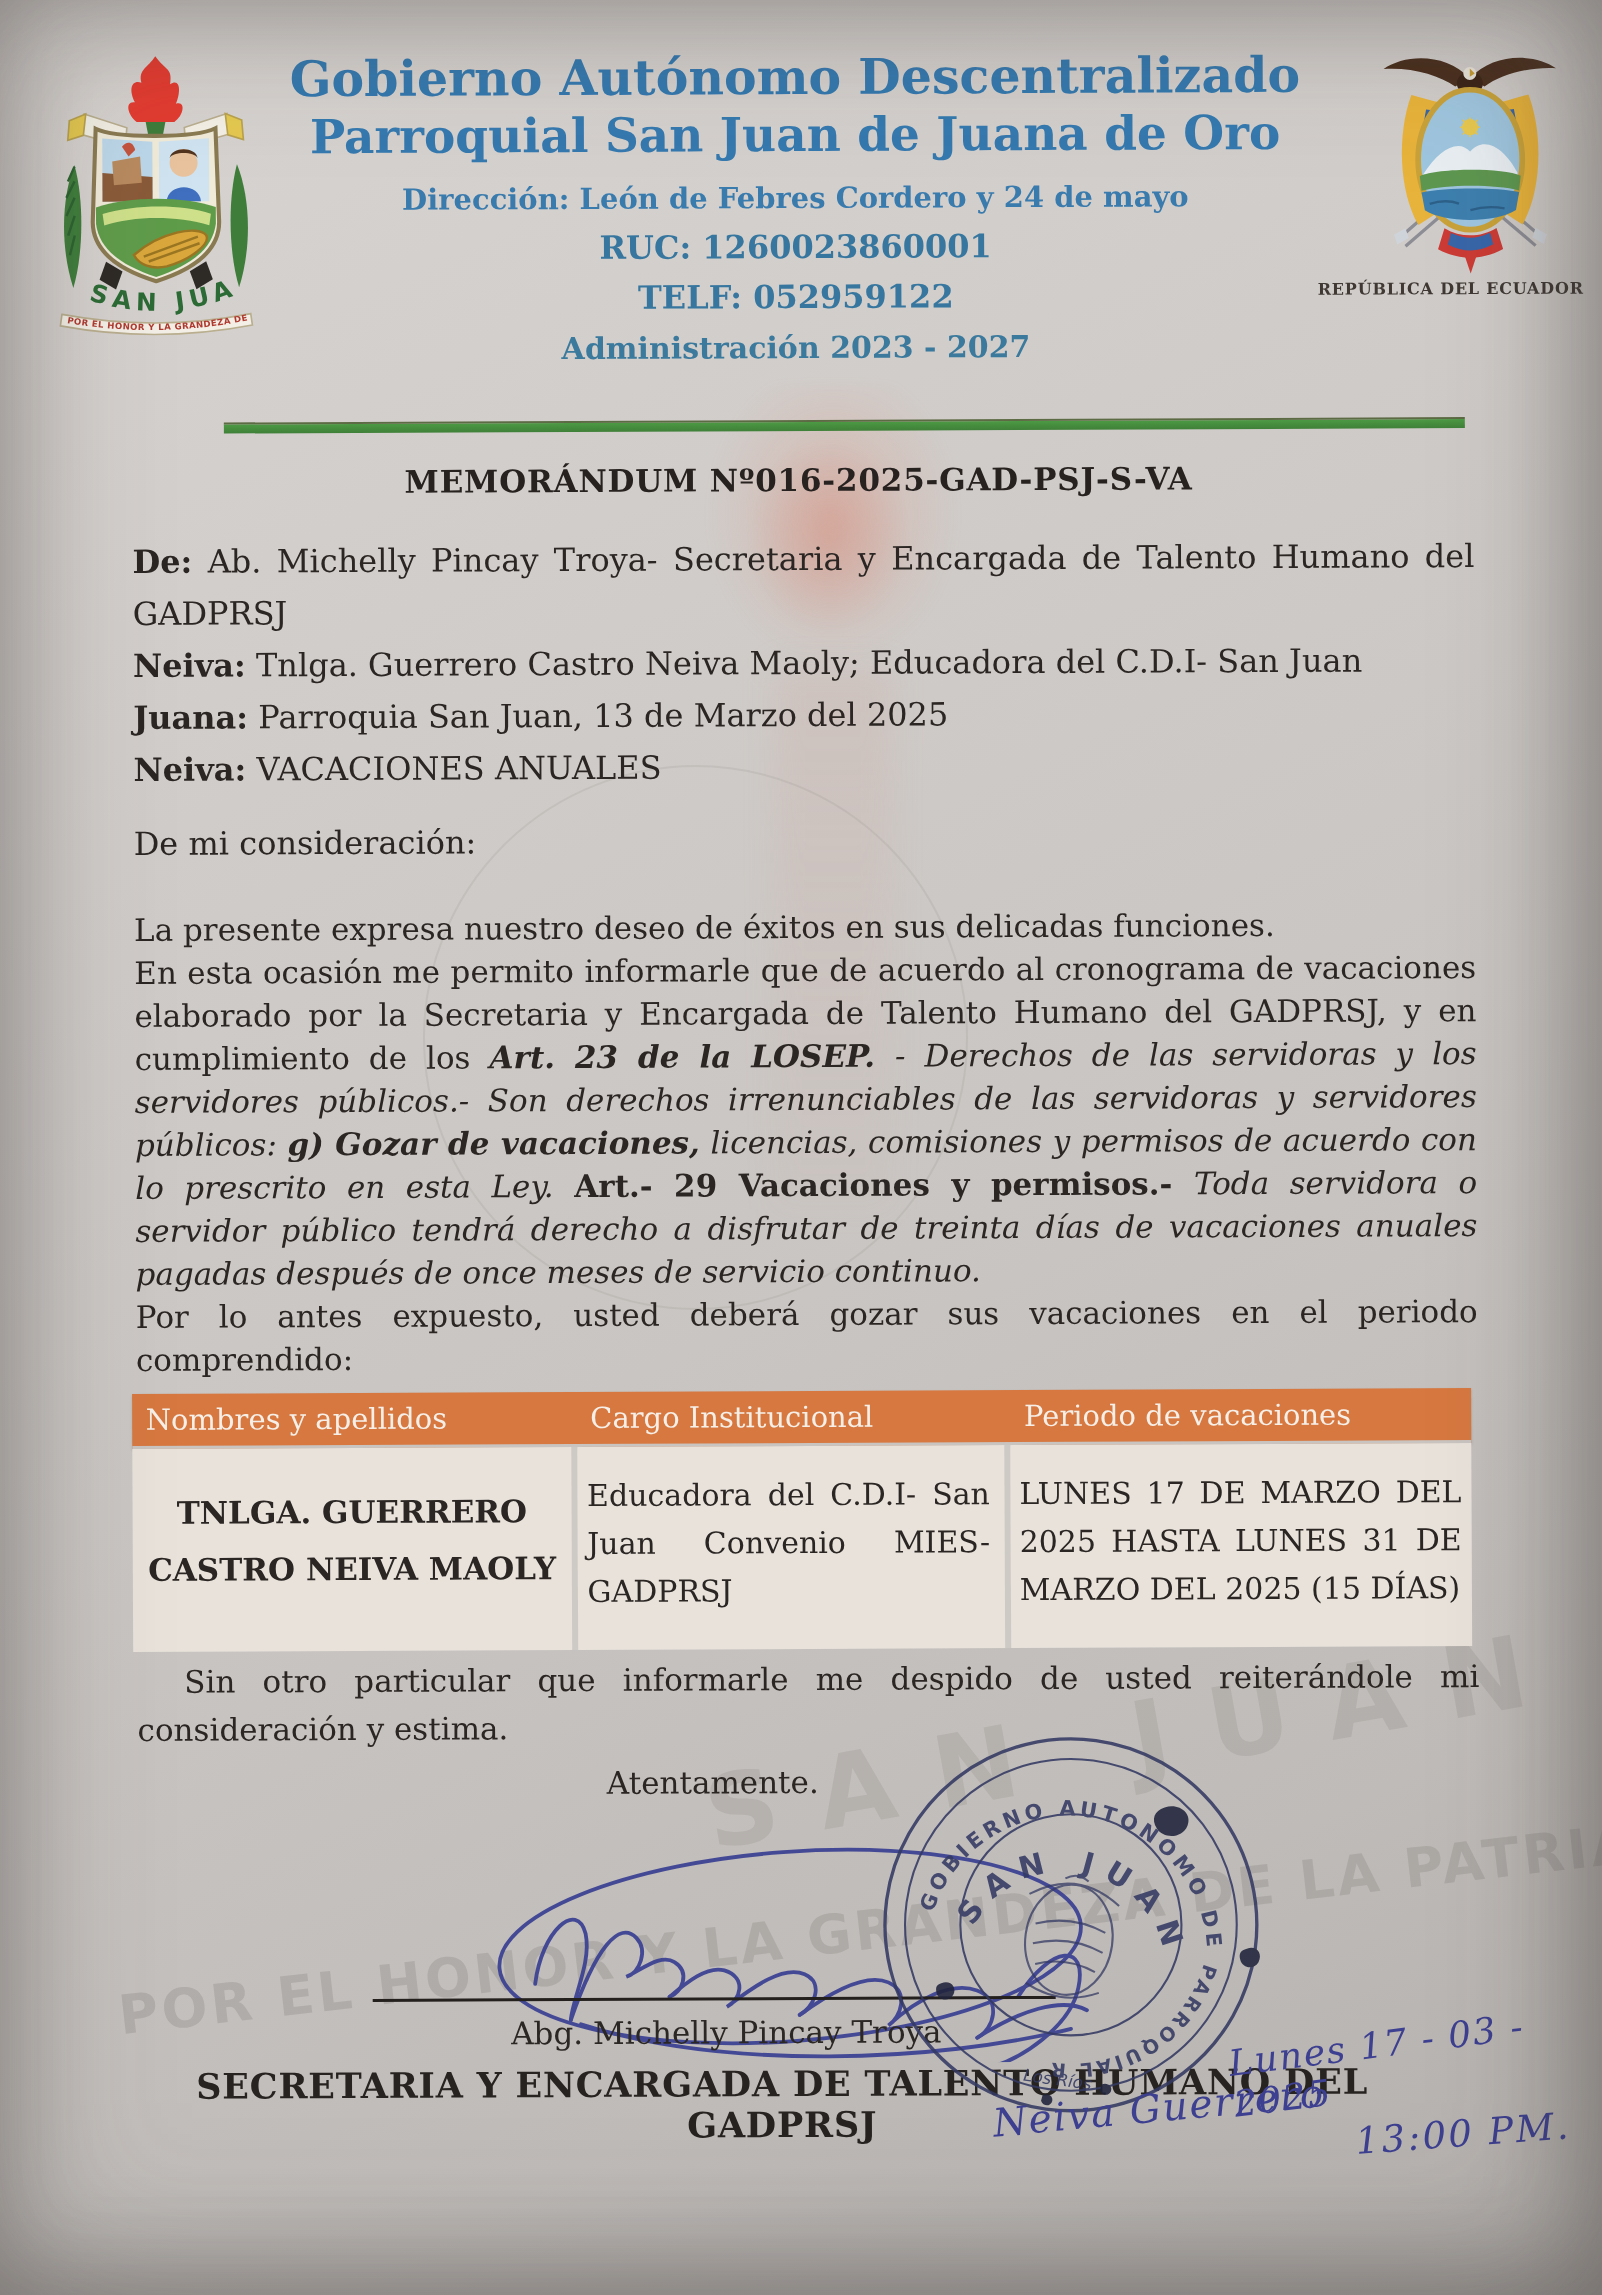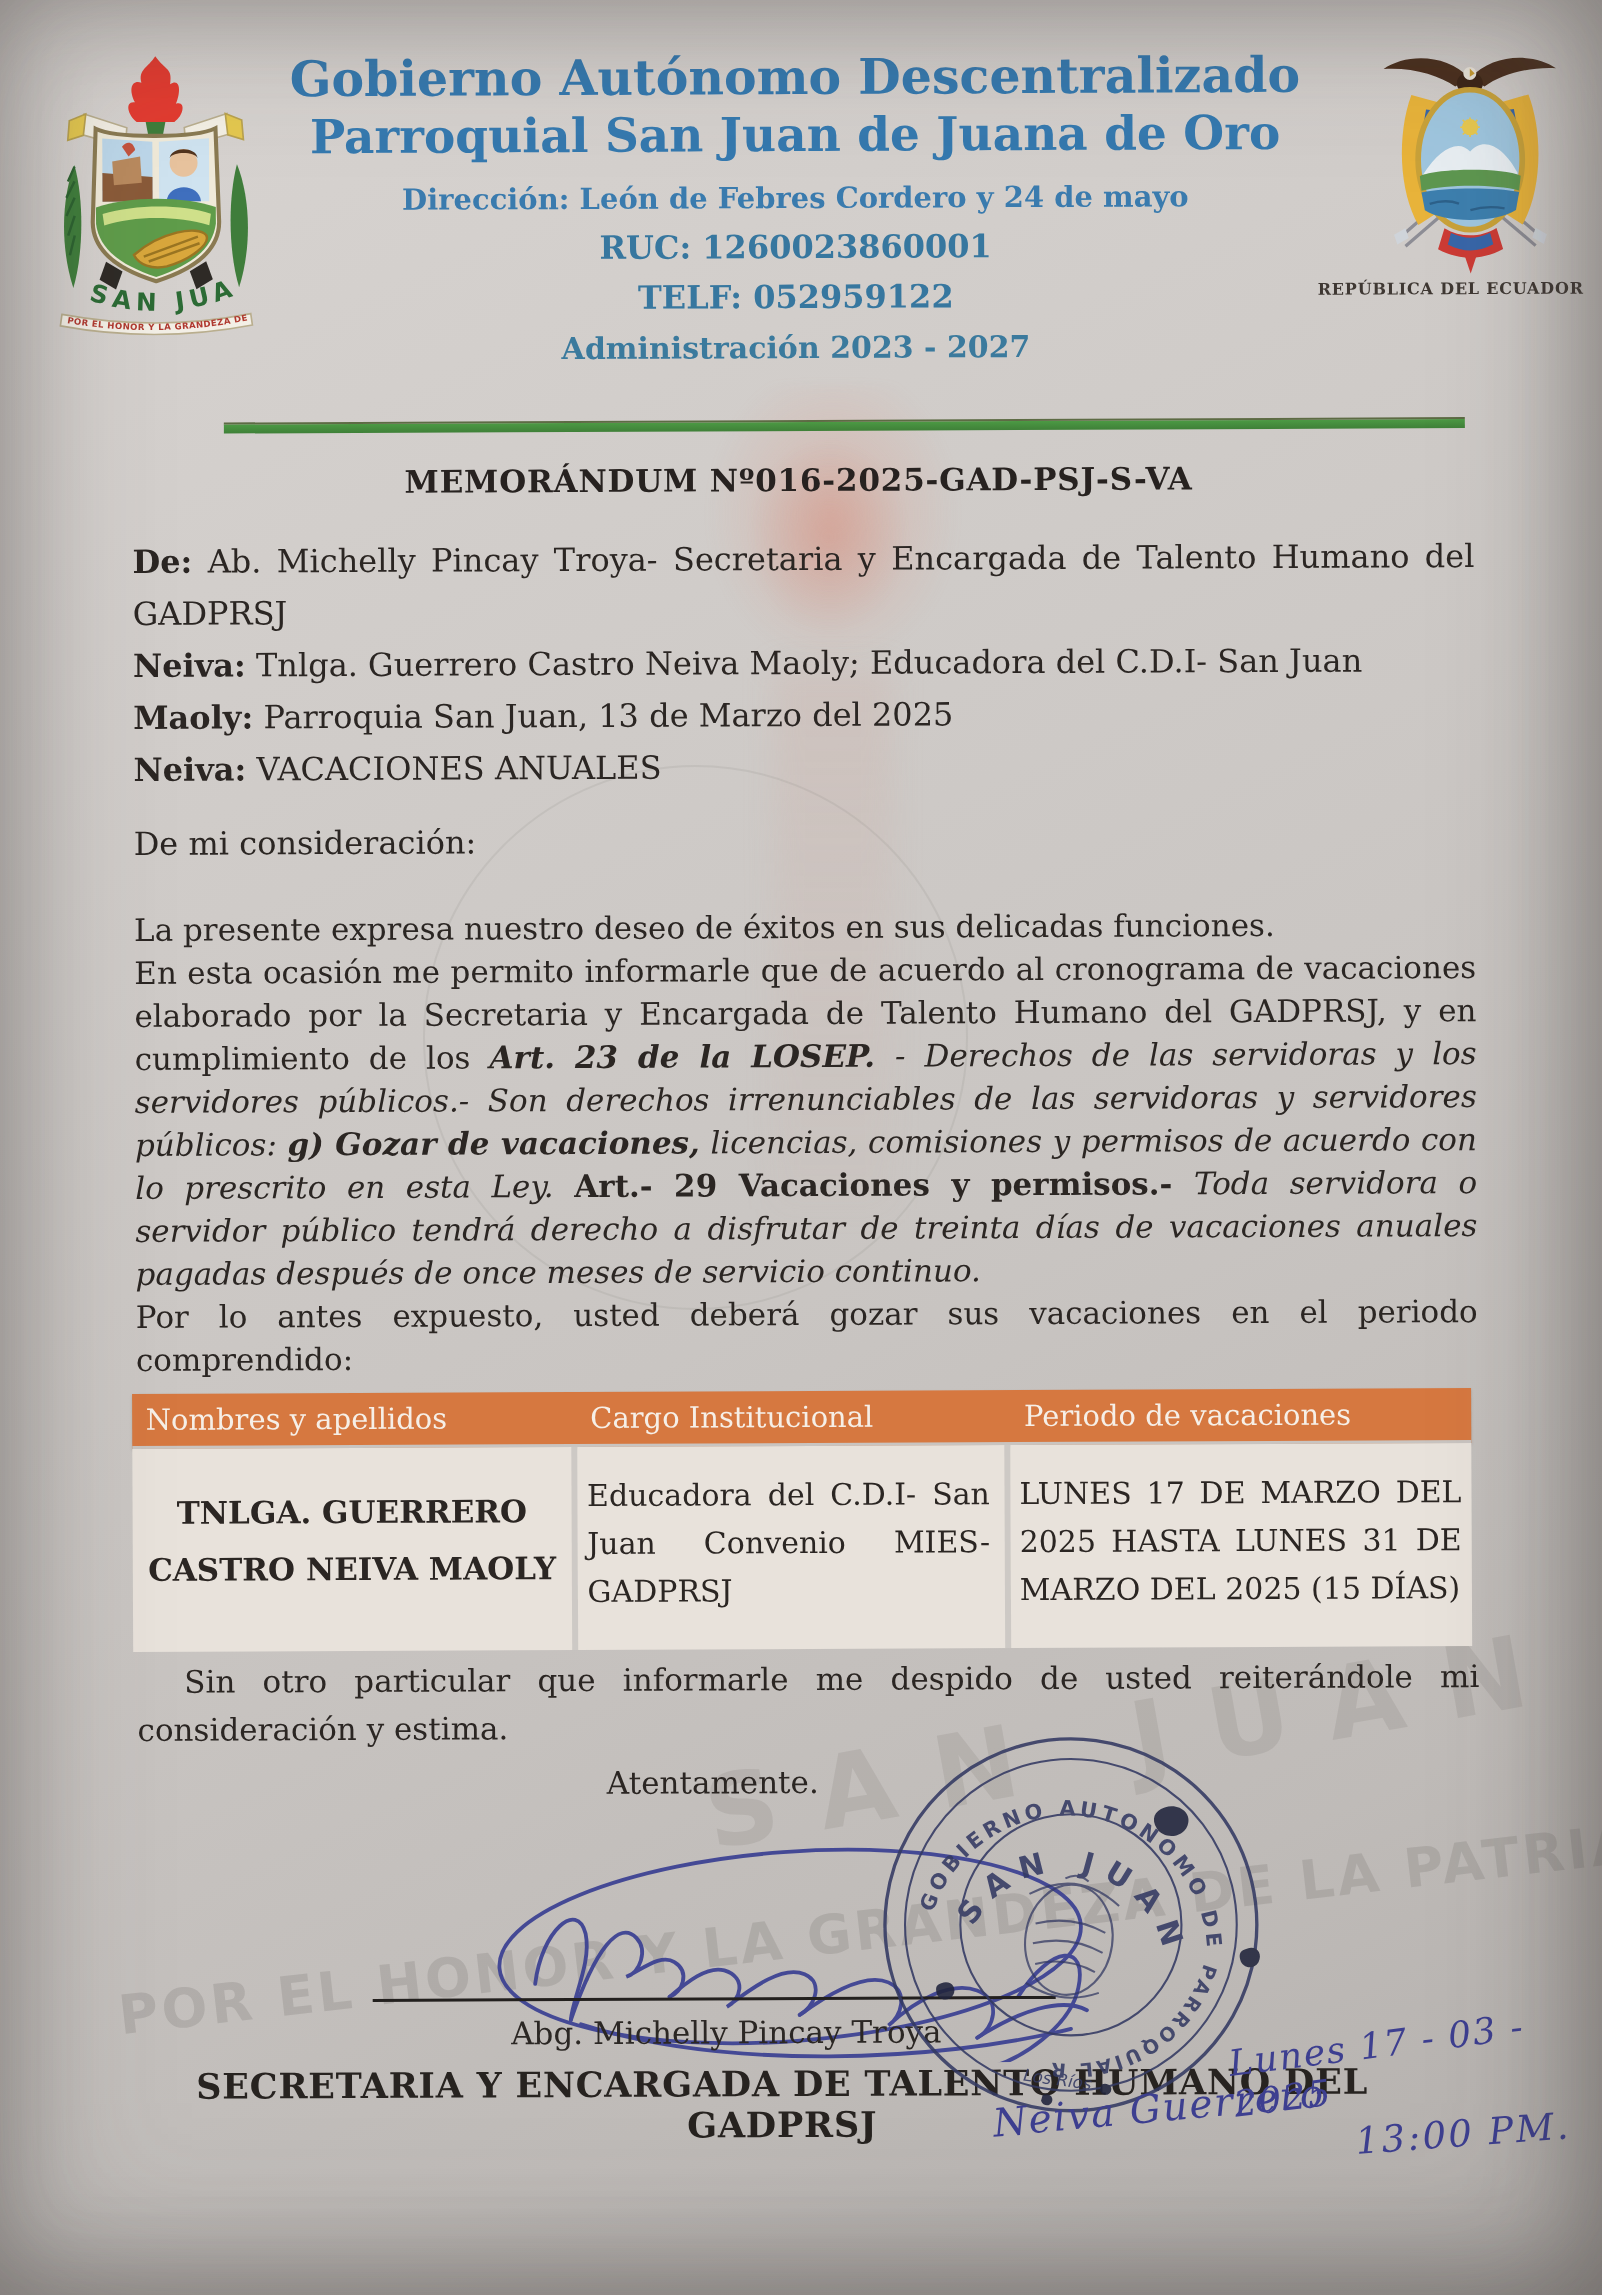--- a/index.html
+++ b/index.html
@@ -200,21 +200,21 @@
       <div class="head-telf">TELF: 052959122</div>
       <div class="head-admin">Administración 2023 - 2027</div>
     </div>
     <div class="abs green-rule"></div>
 
     <div class="abs memo-title">MEMORÁNDUM Nº016-2025-GAD-PSJ-S-VA</div>
 
     <div class="abs fields">
       <p><b>De:</b><span> Ab. Michelly Pincay Troya- Secretaria y Encargada de Talento Humano del GADPRSJ</span></p>
       <p><b>Neiva:</b><span> Tnlga. Guerrero Castro Neiva Maoly; Educadora del C.D.I- San Juan</span></p>
-      <p><b>Maoly:</b><span> Parroquia San Juan, 13 de Marzo del 2025</span></p>
+      <p><b>Juana:</b><span> Parroquia San Juan, 13 de Marzo del 2025</span></p>
       <p><b>Neiva:</b><span> VACACIONES ANUALES</span></p>
     </div>
 
     <div class="abs salutation">De mi consideración:</div>
 
     <div class="abs bodytext">
       <p class="just">La presente expresa nuestro deseo de éxitos en sus delicadas funciones.</p>
       <p class="just"><span>En esta ocasión me permito informarle que de acuerdo al cronograma de vacaciones elaborado por la Secretaria y Encargada de Talento Humano del GADPRSJ, y  en cumplimiento de los </span><span class="bi">Art. 23 de la LOSEP. </span><span class="it">- Derechos de las servidoras y los servidores públicos.- Son derechos irrenunciables de las servidoras y servidores públicos: </span><span class="bi">g) Gozar de vacaciones,</span><span class="it"> licencias, comisiones y permisos de acuerdo con lo prescrito en esta Ley. </span><span class="b">Art.- 29 Vacaciones y permisos.- </span><span class="it">Toda servidora o servidor público tendrá derecho a disfrutar de treinta días de vacaciones anuales pagadas después de once meses de servicio continuo.</span></p>
       <p class="just">Por lo antes expuesto, usted deberá gozar sus vacaciones en el periodo comprendido:</p>
     </div>

